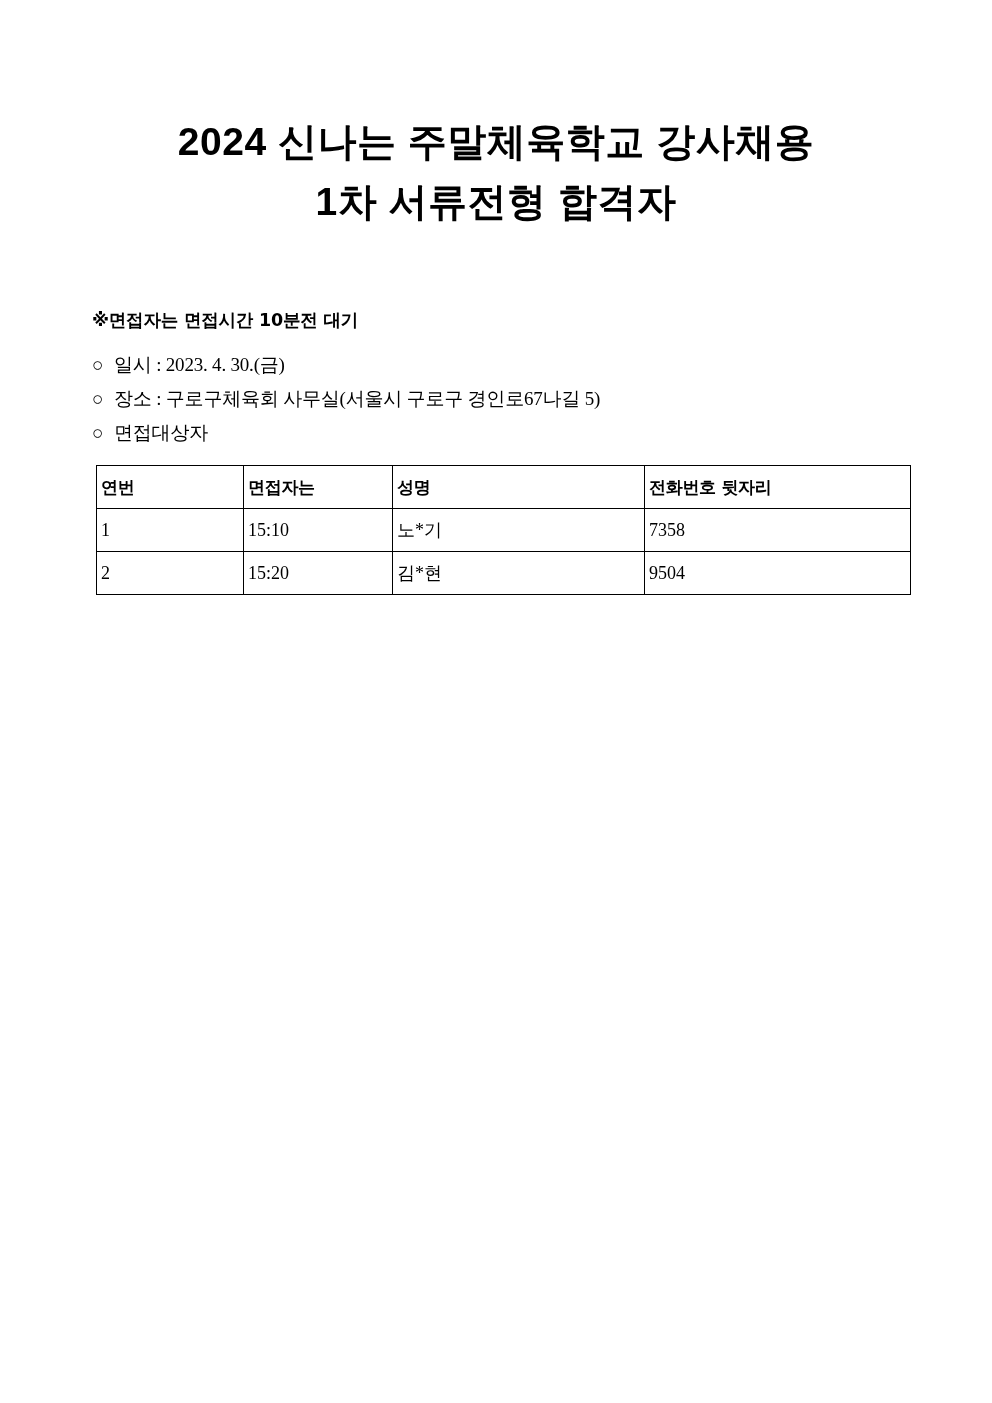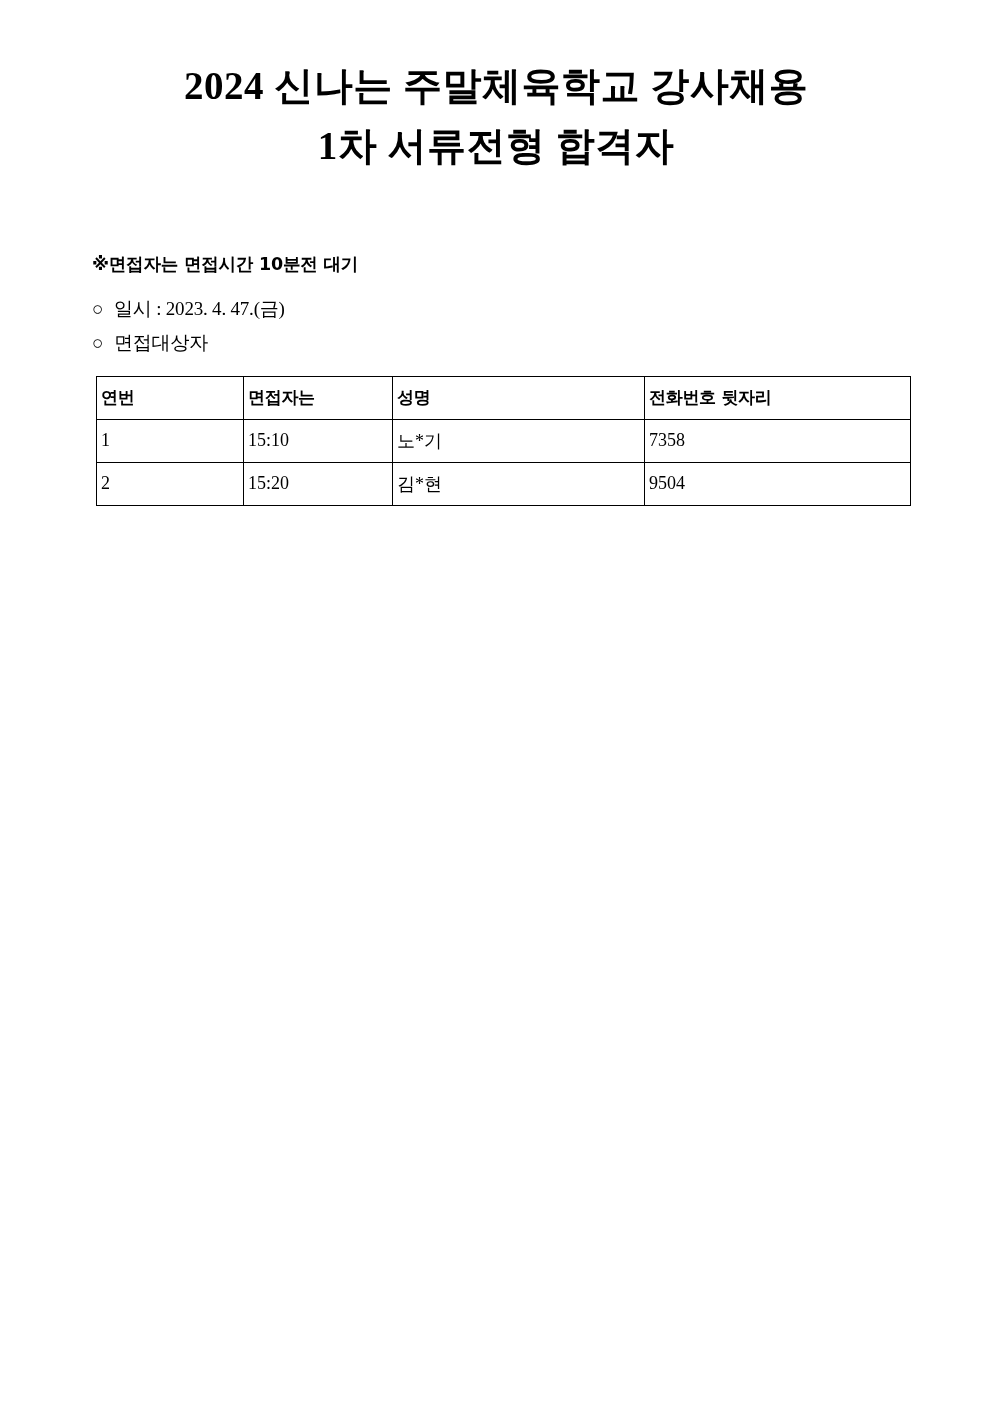--- a/index.html
+++ b/index.html
@@ -16,23 +16,23 @@
     overflow: hidden;
   }
   .page {
     width: 992px;
     height: 1403px;
     box-sizing: border-box;
     padding: 0;
     position: relative;
   }
   .title-block {
-    margin-top: 56px;
+    margin-top: 112px;
     text-align: center;
-    font-family: Liberation Serif, serif;
+    font-family: Liberation Sans, sans-serif;
     font-weight: bold;
     font-size: 39px;
     line-height: 1.55;
     letter-spacing: 0.5px;
   }
   .title-line {
     display: block;
     white-space: nowrap;
   }
   .body-block {
@@ -96,23 +96,26 @@
   <div class="title-block">
     <span class="title-line">2024 신나는 주말체육학교 강사채용</span>
     <span class="title-line">1차 서류전형 합격자</span>
   </div>
 
   <div class="body-block">
 
     <div class="note-line">※면접자는 면접시간 10분전 대기</div>
 
     <div class="bullet-line">
-      <span class="bullet-mark">○</span><span>일시 : 2023. 4. 47.(금)</span>
+      <span class="bullet-mark">○</span><span>일시 : 2023. 4. 30.(금)</span>
     </div>
 
+    <div class="bullet-line">
+      <span class="bullet-mark">○</span><span>장소 : 구로구체육회 사무실(서울시 구로구 경인로67나길 5)</span>
+    </div>
 
     <div class="bullet-line">
       <span class="bullet-mark">○</span><span>면접대상자</span>
     </div>
 
   </div>
 
   <table class="applicants">
     <colgroup>
       <col class="c0">

